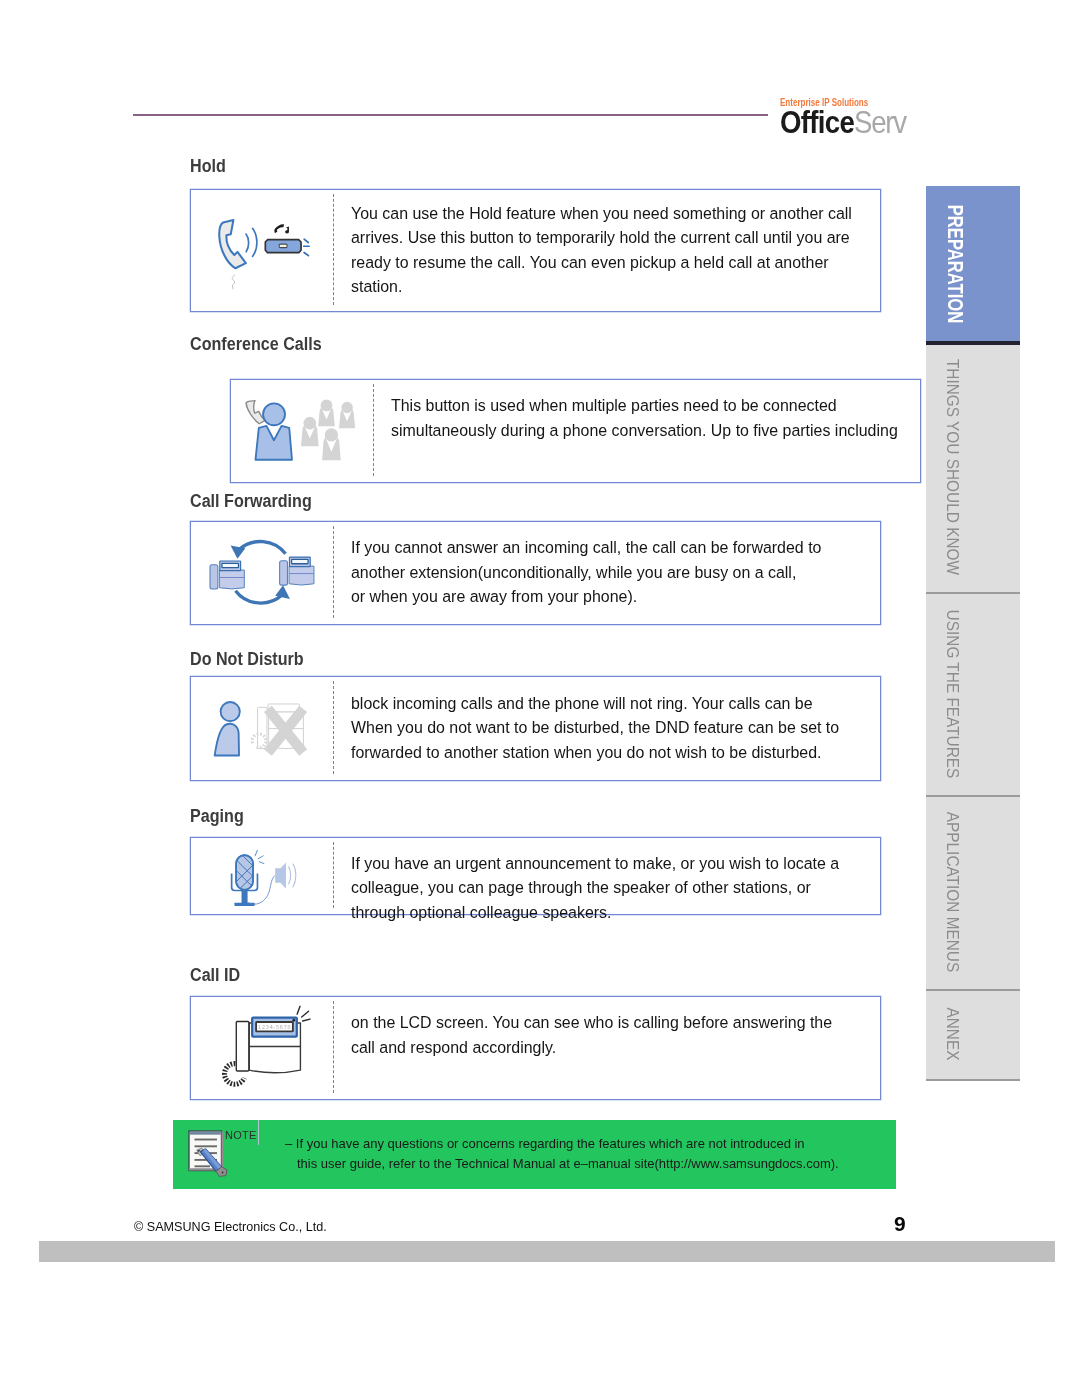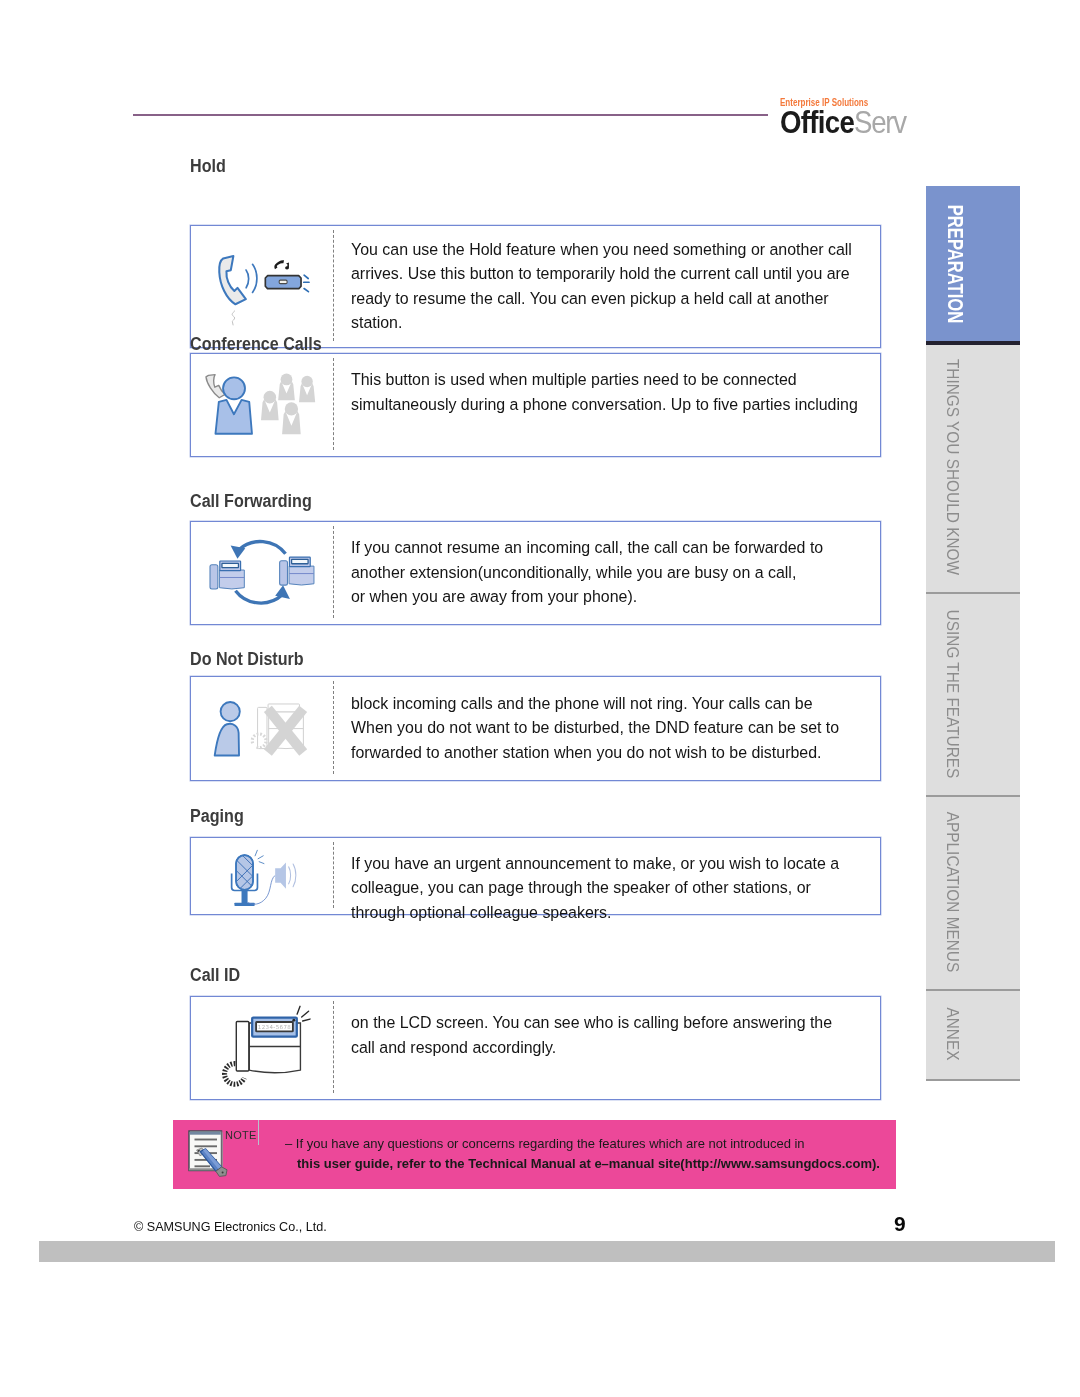--- a/index.html
+++ b/index.html
@@ -22,44 +22,44 @@
   
   .tabs{position:absolute;left:926px;top:186px;width:94px;}
   .tab{position:relative;box-sizing:border-box;}
   .tab span{position:absolute;white-space:nowrap;writing-mode:vertical-rl;font-size:17.4px;letter-spacing:0px;font-family:"Liberation Sans",sans-serif;left:16px;top:50%;display:inline-block;transform:translateY(-50%) scaleY(0.885);}
   .tab-active span{color:#fff;font-weight:bold;letter-spacing:0px;font-size:22px;display:inline-block;transform:translateY(-50%) scaleY(0.755);}
   .tab:not(.tab-active) span{color:#8c8c8c;}
   .tab-active{position:relative;z-index:2;}
   .tab-active::after{content:"";position:absolute;left:0;right:0;bottom:-3.5px;height:3.5px;background:#242230;}
   .tab-sep{position:absolute;left:0;right:0;height:1.6px;background:#9b9b9b;}
   
-  .note{position:absolute;left:173px;top:1120px;width:723px;height:69px;background:#ec4899;}
+  .note{position:absolute;left:173px;top:1120px;width:723px;height:69px;background:#22c55e;}
   .note-ic{position:absolute;left:12px;top:5px;width:54px;height:54px;}
   .note-ic svg{display:block;width:54px;height:54px;}
   .note-lbl{position:absolute;left:52px;top:9px;font-family:"Liberation Sans",sans-serif;font-size:11.0px;color:#2e2e2e;letter-spacing:0.25px;}
   .note-sep{position:absolute;left:85px;top:0px;width:1.2px;height:25px;background:#b7c0ce;}
   .note-txt{position:absolute;left:112px;top:14px;font-family:"Liberation Sans",sans-serif;font-size:13px;color:#1a1a1a;line-height:19.6px;white-space:nowrap;}
-  .note-txt .ind{padding-left:12px;font-weight:bold;}
+  .note-txt .ind{padding-left:12px;}
   
   .foot-c{position:absolute;left:134px;top:1220px;font-size:12.6px;color:#111;}
   .foot-p{position:absolute;left:894px;top:1212px;font-size:21px;font-weight:bold;color:#080808;}
   .foot-bar{position:absolute;left:39px;top:1241px;width:1016px;height:21px;background:#bfbfbf;}
 </style>
 </head>
 <body>
 
 <div class="page">
   <div class="hdr-rule"></div>
   <div class="logo">
     <div class="logo-tag">Enterprise IP Solutions</div>
     <div class="logo-name"><b>Office</b><span>Serv</span></div>
   </div>
   <div id="sections">
       <div class="sec-h" style="top: 155px;">Hold</div>
-      <div class="box" style="top: 189px; height: 123px; margin-top: 36px;">
+      <div class="box" style="top: 189px; height: 123px;">
         <div class="icon">
 <svg class="ic" viewBox="0 0 142 123" xmlns="http://www.w3.org/2000/svg">
   <path d="M44.0 87.0 C44.0 88.9 41.7 89.1 41.7 90.9 C41.7 92.6 44.2 92.8 44.2 94.6 C44.2 96.4 41.9 96.7 41.9 98.2 L42.7 102.0" fill="none" stroke="#c0c0c0" stroke-width="1.0"></path>
   <path d="M32.6 34.0 L42.9 31.6 L40.3 45.9 L35.9 47.1 C35.3 54.4 38.6 62.7 43.9 67.1 L47.1 63.9 L55.6 75.3 L45.0 80.6 C35.8 75.2 29.2 61.0 28.6 48.0 C28.2 40.3 29.6 35.9 32.6 34.0 Z" fill="#eaeaea" stroke="#3d78bd" stroke-width="2.1" stroke-linejoin="round"></path>
   <path d="M55.8 45.8 C59.3 50.7 59.3 58.3 55.9 63.8" fill="none" stroke="#3d78bd" stroke-width="1.7" stroke-linecap="round"></path>
   <path d="M62.4 40.0 C68.4 48.2 68.2 60.4 62.4 68.6" fill="none" stroke="#3d78bd" stroke-width="1.7" stroke-linecap="round"></path>
   <path d="M85.6 40.0 C88.0 37.0 91.4 35.3 94.4 35.8 L93.8 38.8 L92.4 38.8 C90.3 39.1 88.3 40.2 87.0 41.7 L87.7 43.1 L85.2 44.9 C84.2 43.3 84.4 41.4 85.6 40.0 Z" fill="#1c1c1c"></path>
   <path d="M96.4 39.2 L99.4 38.0 L99.4 43.4 A1.95 1.7 0 1 1 97.8 41.9 L97.8 40.0 Z" fill="#1c1c1c"></path>
   <path d="M77.8 51.5 L109.3 51.5 L111.7 53.9 L111.7 62.3 L109.5 64.6 L77.6 64.6 L75.4 62.3 L75.4 53.9 Z" fill="#83a6dd" stroke="#333333" stroke-width="1.7" stroke-linejoin="round"></path>
   <rect x="89.5" y="56.0" width="8.0" height="3.6" rx="1.2" fill="#f2f2ee" stroke="#4a4a4a" stroke-width="1.1"></rect>
@@ -70,21 +70,21 @@
         </div>
         <div class="dash"></div>
         <div class="txt" style="top: 11.5px;">
           <div>You can use the Hold feature when you need something or another call</div>
           <div>arrives. Use this button to temporarily hold the current call until you are</div>
           <div>ready to resume the call. You can even pickup a held call at another</div>
           <div>station.</div>
         </div>
       </div>
       <div class="sec-h" style="top: 333px;">Conference Calls</div>
-      <div class="box" style="top: 353px; height: 104px;">
+      <div class="box" style="top: 379px; height: 104px; margin-left: 40px;">
         <div class="icon">
 <svg class="ic" viewBox="0 0 142 104" xmlns="http://www.w3.org/2000/svg">
   <path d="M17.4 22.8 L24.2 22.0 C22.3 24.8 22.3 31.2 23.9 34.9 L27.9 33.0 C29.5 36.9 31.4 39.6 34.4 42.2 L28.4 45.6 C21.6 40.8 15.7 31.0 14.9 24.3 Z" fill="#e9e9e9" stroke="#8a8a8a" stroke-width="1.4" stroke-linejoin="round"></path>
   <circle cx="43.5" cy="36.0" r="11.2" fill="#a8c0e8" stroke="#3d78bd" stroke-width="1.9"></circle>
   <path d="M24.6 82.3 L28.0 49.8 L35.8 47.8 L43.4 62.4 L51.2 47.8 L59.0 49.8 L61.8 82.3 Z" fill="#a8c0e8" stroke="#3d78bd" stroke-width="1.9" stroke-linejoin="round"></path>
   <circle cx="97.0" cy="27.0" r="6.0" fill="#d4d4d4"></circle>
             <path d="M88.5 48.22 L90.1 31.919999999999998 L91.6 28.919999999999998 L97.0 41.22 L102.4 28.919999999999998 L103.9 31.919999999999998 L105.5 48.22 Z" fill="#d4d4d4"></path>
             <circle cx="118.0" cy="29.0" r="5.8" fill="#d4d4d4"></circle>
             <path d="M109.75 50.096000000000004 L111.35 33.79600000000001 L112.78 30.796000000000003 L118.0 43.096000000000004 L123.22 30.796000000000003 L124.65 33.79600000000001 L126.25 50.096000000000004 Z" fill="#d4d4d4"></path>
             <circle cx="80.0" cy="45.0" r="6.4" fill="#d4d4d4"></circle>
@@ -114,21 +114,21 @@
             <rect x="31.200000000000003" y="43.2" width="16.799999999999997" height="4.4" rx="0.4" fill="#f2f7fb" stroke="#2e5f97" stroke-width="1.3"></rect>
             <rect x="90.0" y="40.6" width="8.0" height="24.8" rx="2.0" fill="#b9c6e8" stroke="#5583bb" stroke-width="1.1"></rect>
             <path d="M99.6 46.0 L125.0 46.0 L125.0 64.0 Q112.3 66.6 99.6 64.0 Z" fill="#c3cdeb" stroke="#5583bb" stroke-width="1.0"></path>
             <line x1="99.6" y1="53.6" x2="125.0" y2="53.6" stroke="#7488ca" stroke-width="1.0"></line>
             <rect x="100.0" y="36.8" width="21.2" height="9.8" rx="0.6" fill="#b9c6e8" stroke="#3a6fb0" stroke-width="1.2"></rect>
             <rect x="102.19999999999999" y="39.2" width="16.799999999999997" height="4.4" rx="0.4" fill="#f2f7fb" stroke="#2e5f97" stroke-width="1.3"></rect>
           </svg>
         </div>
         <div class="dash"></div>
         <div class="txt" style="top: 14.25px;">
-          <div>If you cannot resume an incoming call, the call can be forwarded to</div>
+          <div>If you cannot answer an incoming call, the call can be forwarded to</div>
           <div>another extension(unconditionally, while you are busy on a call,</div>
           <div>or when you are away from your phone).</div>
         </div>
       </div>
       <div class="sec-h" style="top: 648px;">Do Not Disturb</div>
       <div class="box" style="top: 676px; height: 105px;">
         <div class="icon">
 <svg class="ic" viewBox="0 0 142 105" xmlns="http://www.w3.org/2000/svg">
   <circle cx="39.6" cy="36.3" r="9.8" fill="#bacae8" stroke="#3d78bd" stroke-width="1.9"></circle>
   <path d="M23.8 81.0 C26.2 64.0 30.2 51.0 36.2 49.2 C42.6 47.3 47.8 51.4 48.2 58.0 L48.6 81.0 Z" fill="#bacae8" stroke="#3d78bd" stroke-width="1.9" stroke-linejoin="round"></path>

